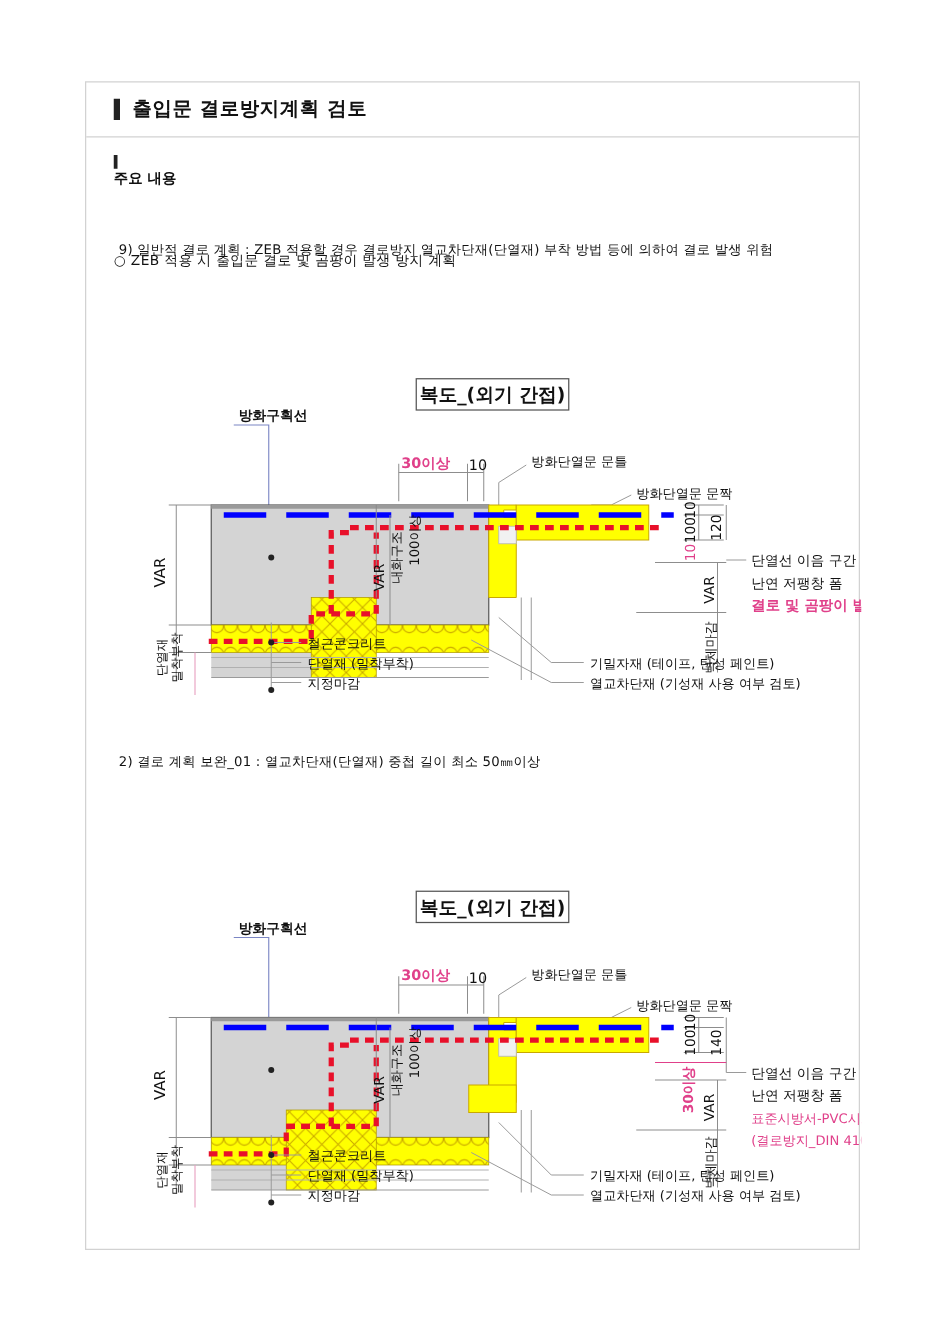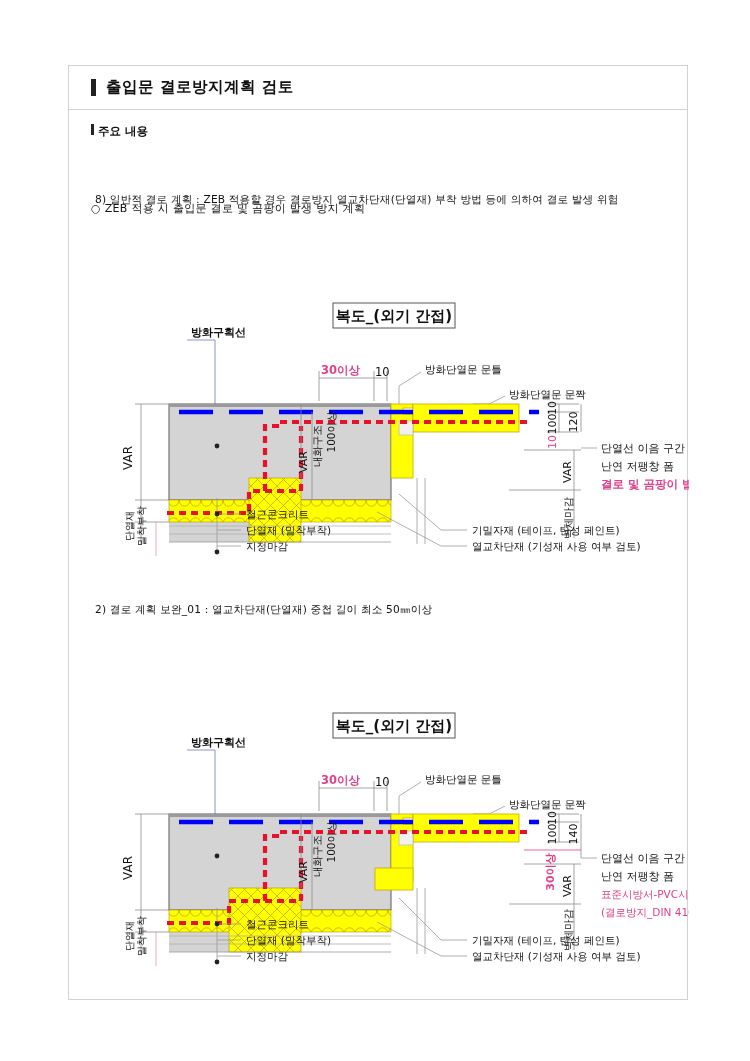--- a/index.html
+++ b/index.html
@@ -2,21 +2,21 @@
 <html><head>
 <meta charset="utf-8">
 <style>
   html,body{margin:0;padding:0;background:#ffffff;}
   body{width:750px;height:1061px;font-family:"DejaVu Sans","Liberation Sans",sans-serif;color:#1a1a1a;}
   .page{position:relative;width:750px;height:1061px;overflow:hidden;background:#fff;}
   .doc-box{position:absolute;left:68px;top:65px;width:620px;height:935px;border:1px solid #d2d2d2;background:#fff;box-sizing:border-box;}
   .hdr{position:absolute;left:0;top:0;width:100%;height:44px;border-bottom:1px solid #d2d2d2;box-sizing:border-box;display:flex;align-items:center;}
   .hdr-bar{display:inline-block;width:5px;height:17px;background:#222;margin-left:22px;margin-right:10px;}
   .hdr-title{font-size:15.5px;font-weight:bold;letter-spacing:.5px;color:#111;}
-  .sec-label{position:absolute;left:22px;top:58px;font-size:11.5px;font-weight:bold;color:#111;display:flex;align-items:flex-start;}
+  .sec-label{position:absolute;left:22px;top:58px;font-size:11.5px;font-weight:bold;color:#111;display:flex;align-items:flex-start;flex-direction:column;}
   .sec-label .tick{display:inline-block;width:3px;height:11px;background:#222;margin-right:4px;}
   .bullet-o{position:absolute;left:22px;top:89px;font-size:11px;color:#111;letter-spacing:.3px;margin-top:46px;}
   .plan-1{position:absolute;left:26px;top:127px;font-size:10.6px;color:#111;letter-spacing:.2px;}
   .plan-2{position:absolute;left:26px;top:537px;font-size:10.6px;color:#111;letter-spacing:.2px;}
   .fig{position:absolute;left:0;width:620px;height:330px;text-decoration:underline;}
   .fig1{top:160px;}
   .fig2{top:570px;}
   .fig svg{display:block;}
 </style>
 </head>
@@ -29,21 +29,21 @@
       <span class="hdr-bar"></span>
       <span class="hdr-title">출입문 결로방지계획 검토</span>
     </div>
 
     <div class="sec-label">
       <span class="tick"></span>
       <span>주요 내용</span>
     </div>
 
     <div class="bullet-o">○ ZEB 적용 시 출입문 결로 및 곰팡이 발생 방지 계획</div>
-    <div class="plan-1">8) 일반적 결로 계획 : ZEB 적용할 경우 결로방지 열교차단재(단열재) 부착 방법 등에 의하여 결로 발생 위험</div>
+    <div class="plan-1">9) 일반적 결로 계획 : ZEB 적용할 경우 결로방지 열교차단재(단열재) 부착 방법 등에 의하여 결로 발생 위험</div>
     <div class="plan-2">2) 결로 계획 보완_01 : 열교차단재(단열재) 중첩 길이 최소 50㎜이상</div>
 
     <div class="fig fig1">
       <svg width="620" height="330" viewBox="0 0 620 330" xmlns="http://www.w3.org/2000/svg">
         <defs>
           <pattern id="circleIns1" width="11" height="22" patternUnits="userSpaceOnUse">
             <rect width="11" height="22" fill="#FFFF00"></rect>
             <circle cx="5.5" cy="11" r="5.2" fill="none" stroke="#c9a800" stroke-width="0.8"></circle>
           </pattern>
           <pattern id="hatchIns1" width="13" height="13" patternUnits="userSpaceOnUse">

